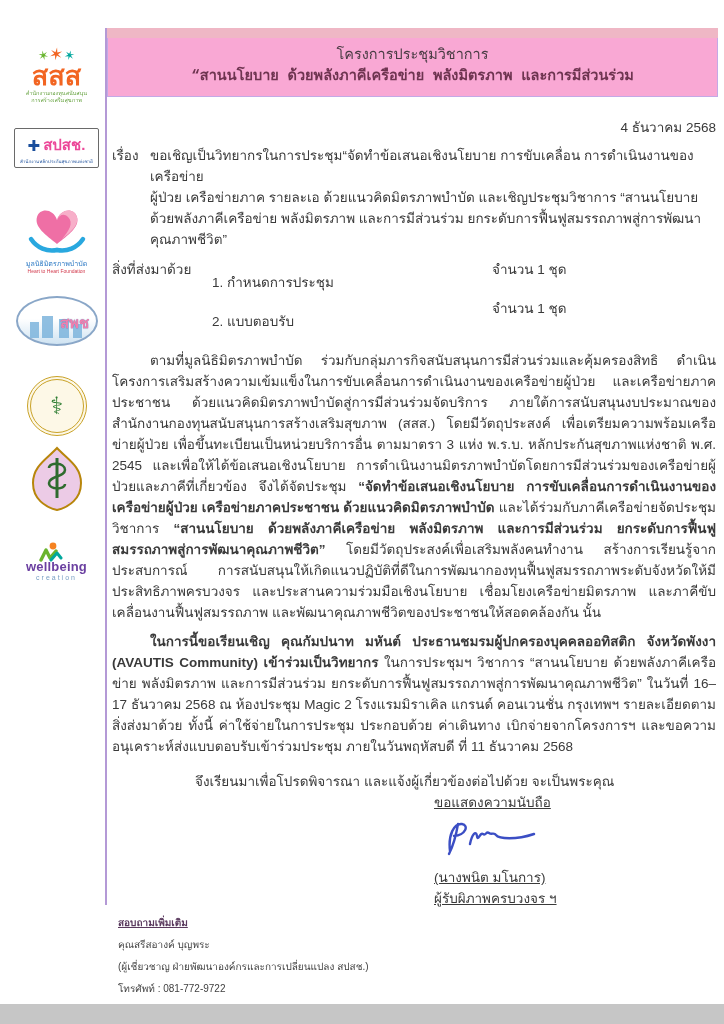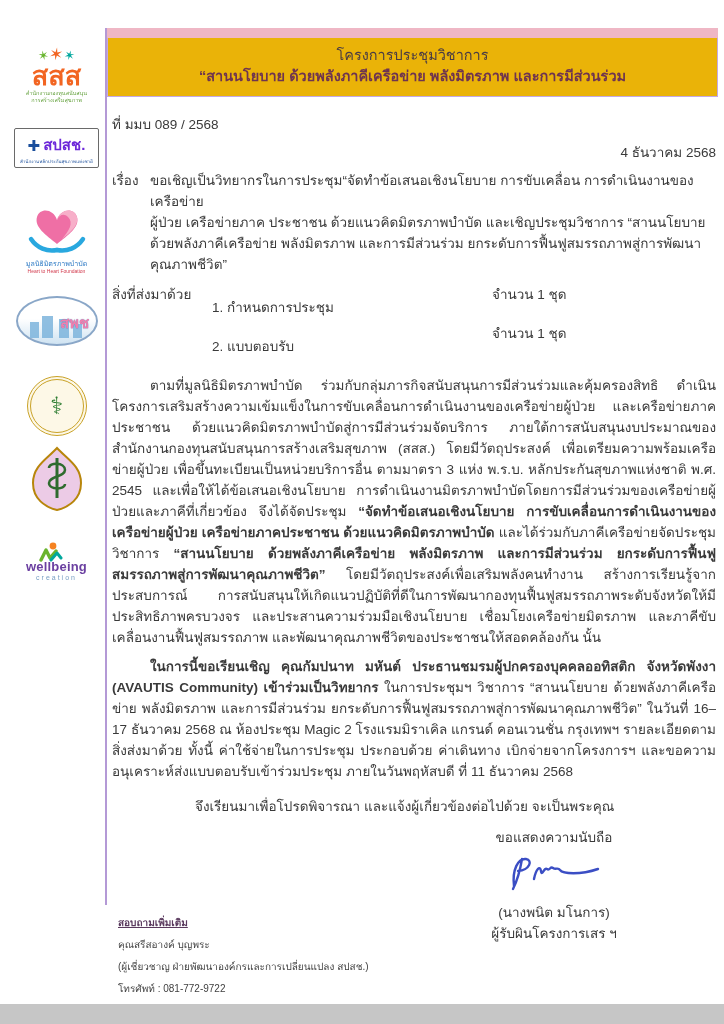--- a/index.html
+++ b/index.html
@@ -5,40 +5,40 @@
   html,body{margin:0;padding:0;background:#fff;}
   .page{position:relative;width:724px;height:1024px;background:#ffffff;overflow:hidden;
         font-family:"Liberation Sans","DejaVu Sans",sans-serif;color:#3a3a3a;}
 
   
   .vline{position:absolute;left:105px;top:28px;width:2px;height:877px;background:#b499d6;}
 
   
   .banner-wrap{position:absolute;left:107px;top:28px;width:611px;}
   .pink-strip{height:10px;background:#efb7c5;}
-  .banner{background:#eab308;border:1px solid #c3a9e6;border-top:none;
-          text-align:center;padding:7px 8px 9px 8px;}
+  .banner{background:#f9a8d4;border:1px solid #c3a9e6;border-top:none;
+          text-align:center;padding:7px 8px 9px 8px;font-family:Liberation Mono, monospace;}
   .banner .b1{font-size:14.5px;color:#4a3c44;line-height:21px;}
   .banner .b2,.banner .b3{font-size:14.5px;font-weight:bold;color:#6e3450;line-height:21px;}
 
   
   .logos{position:absolute;left:8px;top:40px;width:97px;height:600px;}
   .logo{position:absolute;left:0;width:97px;text-align:center;}
 
   .th-stars span{display:inline-block;font-size:13px;line-height:12px;}
   .th-stars .s1{color:#68b52f;transform:rotate(-14deg);}
   .th-stars .s2{color:#f26522;font-size:17px;transform:rotate(8deg);}
   .th-stars .s3{color:#00a79d;transform:rotate(16deg);}
   .th-text{font-size:27px;font-weight:bold;color:#f26522;line-height:24px;}
   .th-sub{font-size:5.5px;color:#5f9e37;line-height:7px;margin-top:2px;}
 
   .nhso-box{border:1.5px solid #6a6a6a;border-radius:2px;background:#fff;padding:4px 2px 2px 2px;margin:0 6px;}
   .nhso-row{display:flex;align-items:center;justify-content:center;gap:3px;}
   .nhso-cross{color:#1b4f9c;font-size:15px;line-height:15px;}
-  .nhso-text{font-size:15px;font-weight:bold;color:#6d28d9;}
+  .nhso-text{font-size:15px;font-weight:bold;color:#ec4899;}
   .nhso-sub{font-size:4.6px;color:#1b4f9c;margin-top:2px;line-height:6px;}
 
   .h2h-name{font-size:7px;color:#2c79c4;line-height:9px;margin-top:1px;}
   .h2h-sub{font-size:5px;color:#d23b4e;line-height:7px;}
 
   .sphch-oval{width:78px;height:46px;margin:0 auto;border:2px solid #8aa7c8;border-radius:50%;
               background:linear-gradient(#ffffff 45%,#cfe3f2);position:relative;overflow:hidden;}
   .sphch-bld{position:absolute;bottom:6px;background:#7db4dc;opacity:.85;}
   .sphch-text{position:absolute;left:0;right:0;top:13px;font-size:15px;font-weight:bold;color:#ef7fae;
               text-shadow:0 0 1px #4d7fb5;padding-left:36px;}
@@ -65,21 +65,21 @@
   .to-row .to-name{font-weight:bold;margin-left:18px;}
   .attach-block{margin-top:9px;}
   .attach-row{display:flex;}
   .attach-row + .attach-row{margin-top:5px;}
   .attach-label{flex:0 0 100px;}
   .attach-name{flex:0 0 280px;margin-top:13px;}
   .para{margin:18px 0 0 0;text-align:justify;text-indent:38px;}
   .para b{font-weight:bold;}
   .para.p2{margin-top:8px;}
   .closing-line{margin-top:14px;padding-left:83px;}
-  .sign-block{margin-top:10px;margin-left:322px;width:240px;text-align:center;}
+  .sign-block{margin-left:322px;width:240px;text-align:left;text-decoration:underline;}
   .sign-block .sig{margin:2px 0 0 0;}
   .sign-block .sig-name{margin-top:0;}
 
   
   .footer{position:absolute;left:118px;top:896px;font-size:10px;line-height:22px;color:#3f3f3f;margin-top:16px;}
   .footer .f-head{font-weight:bold;color:#5a3a5e;text-decoration:underline;}
   .gray-bar{position:absolute;left:0;bottom:0;width:724px;height:20px;background:#c6c6c6;}
 </style>
 </head>
 <body>
@@ -165,29 +165,28 @@
         </svg>
       </div>
       <div class="wb-text">wellbeing</div>
       <div class="wb-sub">creation</div>
     </div>
 
   </div>
 
   <div class="content">
 
-    <div class="ref-row">ที่ มมบ 089 / 2568</div>
 
     <div class="date-row">4 ธันวาคม 2568</div>
 
     <div class="subject-block">
       <span class="subject-label">เรื่อง</span>
       <span class="subject-lines">
         <span>ขอเชิญเป็นวิทยากรในการประชุม“จัดทำข้อเสนอเชิงนโยบาย การขับเคลื่อน การดำเนินงานของเครือข่าย</span><br>
-        <span>ผู้ป่วย เครือข่ายภาค ประชาชน ด้วยแนวคิดมิตรภาพบำบัด และเชิญประชุมวิชาการ “สานนโยบาย</span><br>
+        <span>ผู้ป่วย เครือข่ายภาค รายละเอ ด้วยแนวคิดมิตรภาพบำบัด และเชิญประชุมวิชาการ “สานนโยบาย</span><br>
         <span>ด้วยพลังภาคีเครือข่าย พลังมิตรภาพ และการมีส่วนร่วม ยกระดับการฟื้นฟูสมรรถภาพสู่การพัฒนาคุณภาพชีวิต”</span>
       </span>
     </div>
 
 
     <div class="attach-block">
       <div class="attach-row">
         <span class="attach-label">สิ่งที่ส่งมาด้วย</span>
         <span class="attach-name">1. กำหนดการประชุม</span>
         <span class="attach-qty">จำนวน 1 ชุด</span>
@@ -208,21 +207,21 @@
     <div class="sign-block">
       <div>ขอแสดงความนับถือ</div>
       <div class="sig">
         <svg width="112" height="46" viewBox="0 0 112 46">
           <path d="M16,36 C14,20 20,8 28,9 C35,10 32,20 20,21 M24,9 C22,21 19,31 15,39
                    M36,29 C38,19 42,15 43,21 C44,27 46,17 49,19 C52,21 52,16 55,18
                    C58,20 60,17 62,20 C65,24 82,25 100,19" stroke="#3b4ec4" stroke-width="2.4" fill="none" stroke-linecap="round"></path>
         </svg>
       </div>
       <div class="sig-name">(นางพนิต มโนการ)</div>
-      <div>ผู้รับผินโครงการเสร ฯ</div>
+      <div>ผู้รับผิภาพครบวงจร ฯ</div>
     </div>
 
   </div>
 
   <div class="footer">
     <div class="f-head">สอบถามเพิ่มเติม</div>
     <div>คุณสรีสอางค์ บุญพระ</div>
     <div>(ผู้เชี่ยวชาญ ฝ่ายพัฒนาองค์กรและการเปลี่ยนแปลง สปสช.)</div>
     <div>โทรศัพท์ : 081-772-9722</div>
     <div>ไปรษณีย์อิเล็กทรอนิกส์ : srisaang.b@nhso.go.th</div>

